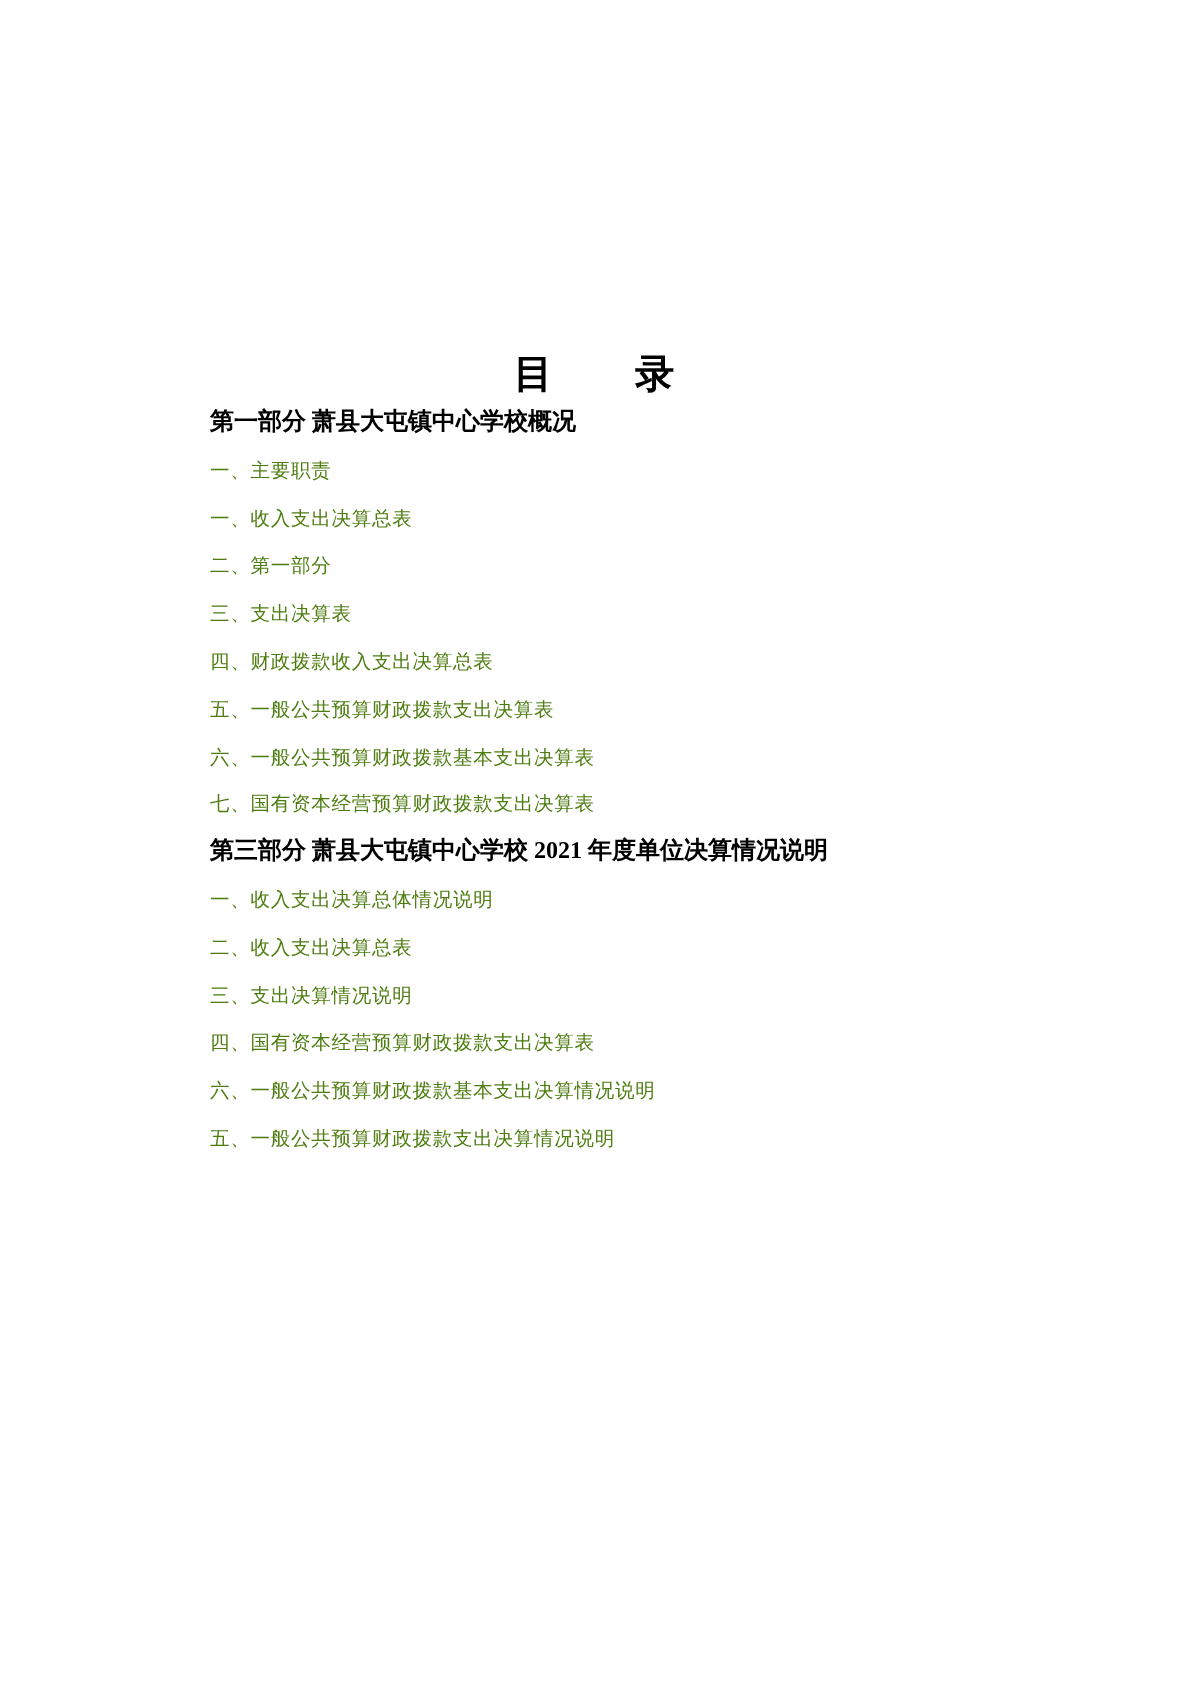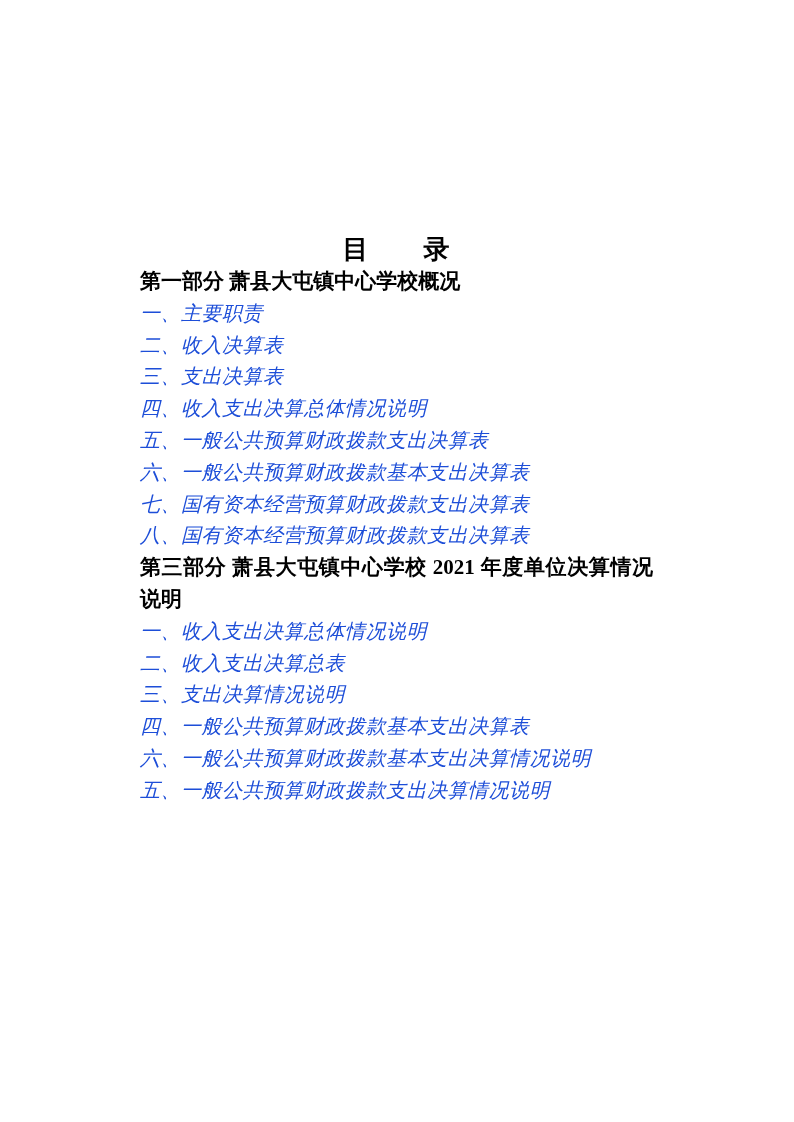--- a/index.html
+++ b/index.html
@@ -28,35 +28,34 @@
       font-size: 26px;
       font-weight: bold;
       text-align: center;
       line-height: 33px;
       letter-spacing: 1px;
       color: #000000;
       font-family: "Liberation Serif", serif;
     }
     .sec-heading {
       margin: 0;
-      font-size: 21px;
+      font-size: 16px;
       font-weight: bold;
       line-height: 31.8px;
       text-align: justify;
       color: #000000;
       font-family: "Liberation Serif", serif;
     }
     .toc-item {
       margin: 0;
-      font-size: 20px;
+      font-size: 13px;
       line-height: 31.8px;
       letter-spacing: 0.5px;
-      color: #1d4ed8;
+      color: #4d7c0f;
       font-family: "Liberation Serif", serif;
-      font-style: italic;
     }
     .page-number {
       position: absolute;
       right: 145px;
       top: 933px;
       font-size: 17px;
       line-height: 20px;
       color: #222222;
       font-family: "Liberation Serif", serif;
     }
@@ -65,32 +64,32 @@
 <body>
 
 <div class="page">
   <div class="content">
 
     <div class="doc-title">目　　录</div>
 
     <div class="sec-heading">第一部分 萧县大屯镇中心学校概况</div>
     <div class="toc-item">一、主要职责</div>
 
-    <div class="toc-item">二、收入决算表</div>
+    <div class="toc-item">一、收入支出决算总表</div>
+    <div class="toc-item">二、第一部分</div>
     <div class="toc-item">三、支出决算表</div>
-    <div class="toc-item">四、收入支出决算总体情况说明</div>
+    <div class="toc-item">四、财政拨款收入支出决算总表</div>
     <div class="toc-item">五、一般公共预算财政拨款支出决算表</div>
     <div class="toc-item">六、一般公共预算财政拨款基本支出决算表</div>
     <div class="toc-item">七、国有资本经营预算财政拨款支出决算表</div>
-    <div class="toc-item">八、国有资本经营预算财政拨款支出决算表</div>
 
     <div class="sec-heading">第三部分 萧县大屯镇中心学校 2021 年度单位决算情况说明</div>
     <div class="toc-item">一、收入支出决算总体情况说明</div>
     <div class="toc-item">二、收入支出决算总表</div>
     <div class="toc-item">三、支出决算情况说明</div>
-    <div class="toc-item">四、一般公共预算财政拨款基本支出决算表</div>
+    <div class="toc-item">四、国有资本经营预算财政拨款支出决算表</div>
     <div class="toc-item">六、一般公共预算财政拨款基本支出决算情况说明</div>
     <div class="toc-item">五、一般公共预算财政拨款支出决算情况说明</div>
 
   </div>
 
   <div class="page-number">-2-</div>
 </div>
 
 </body></html>

